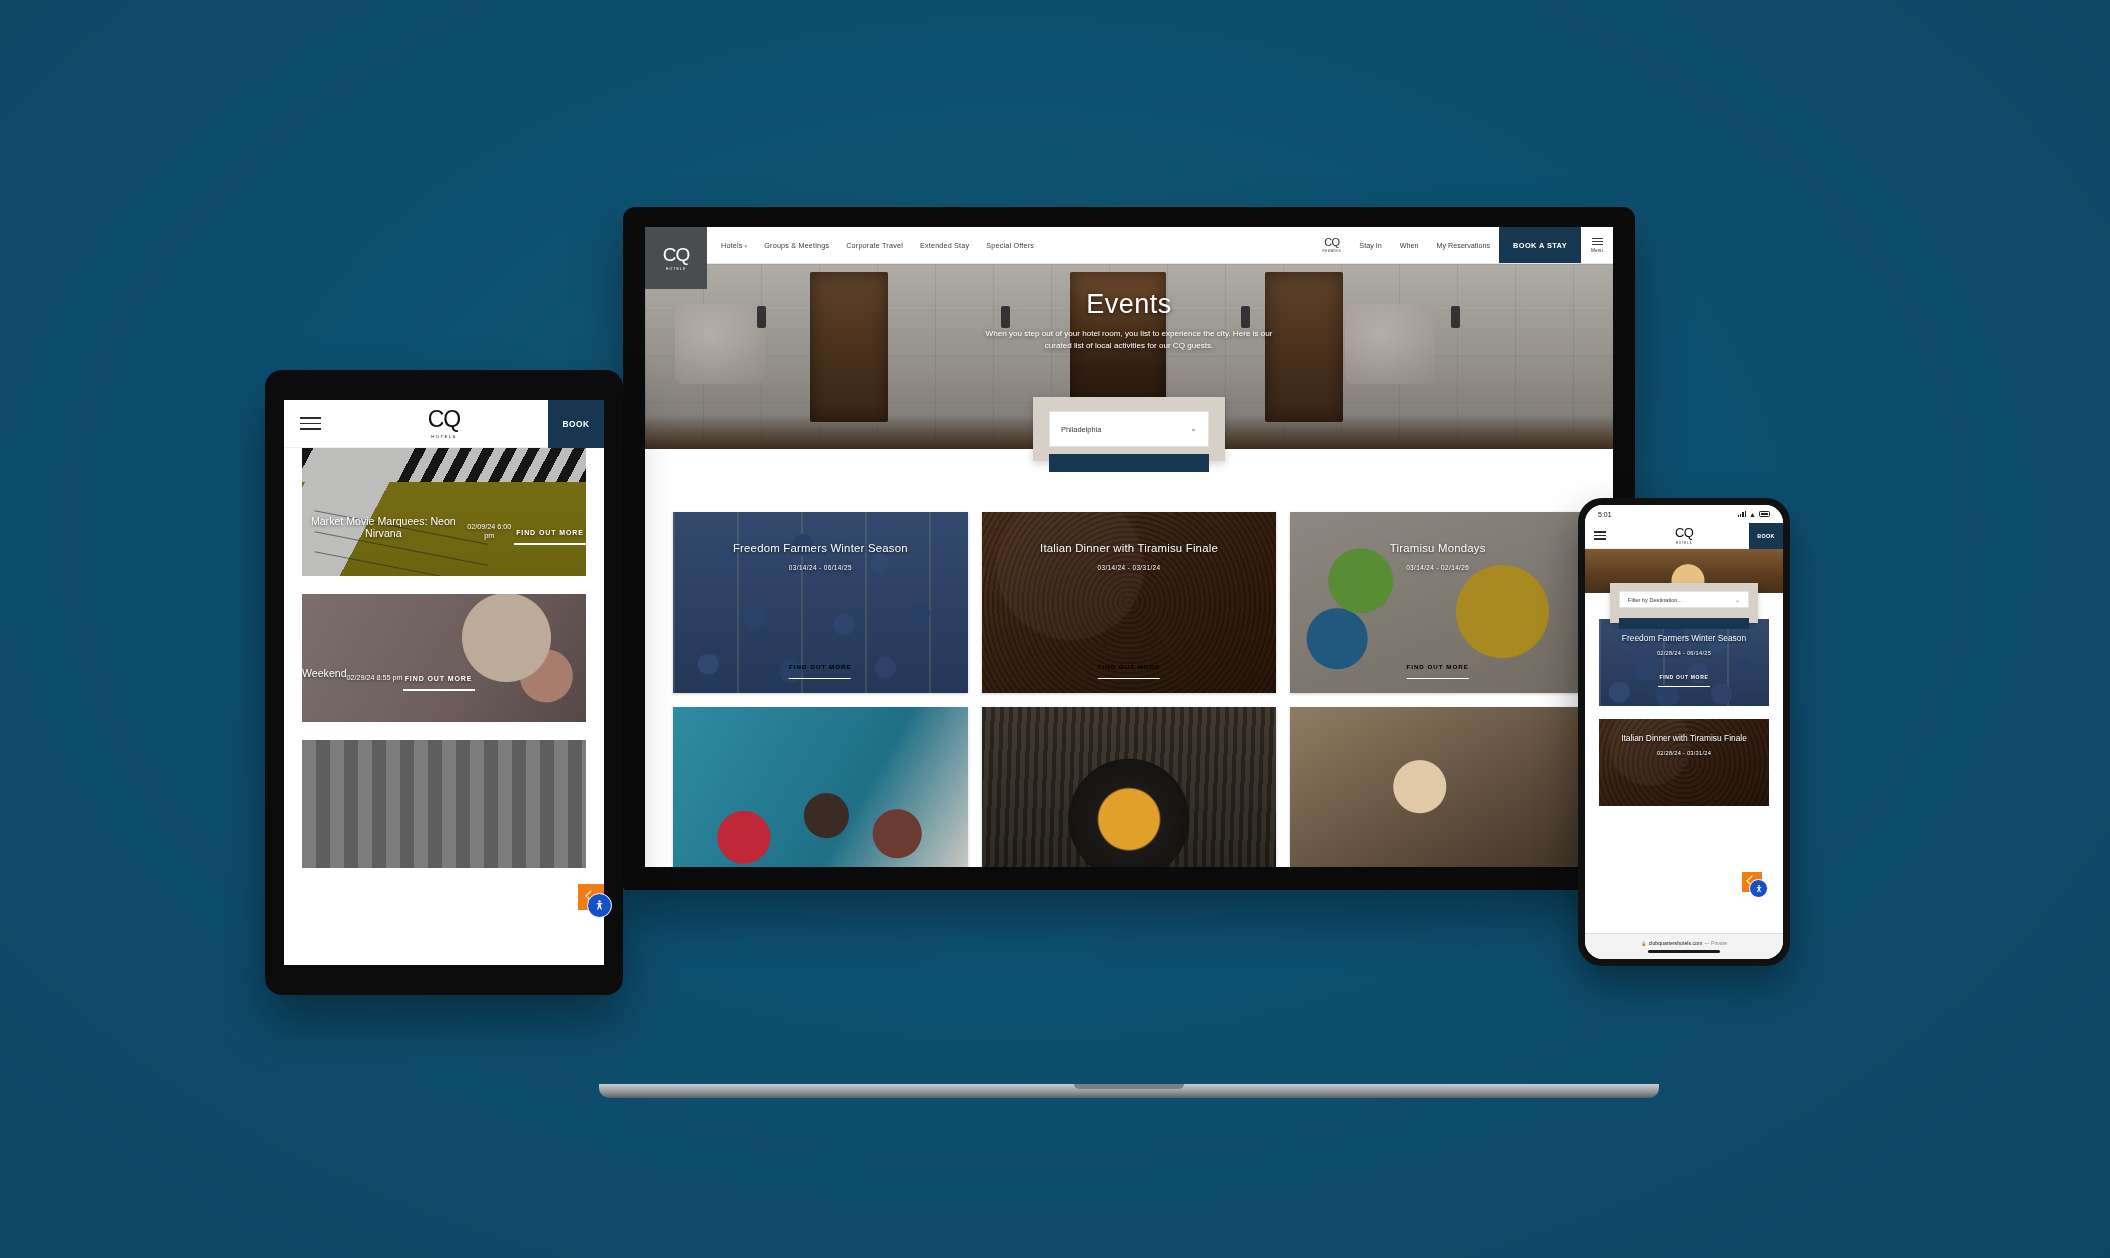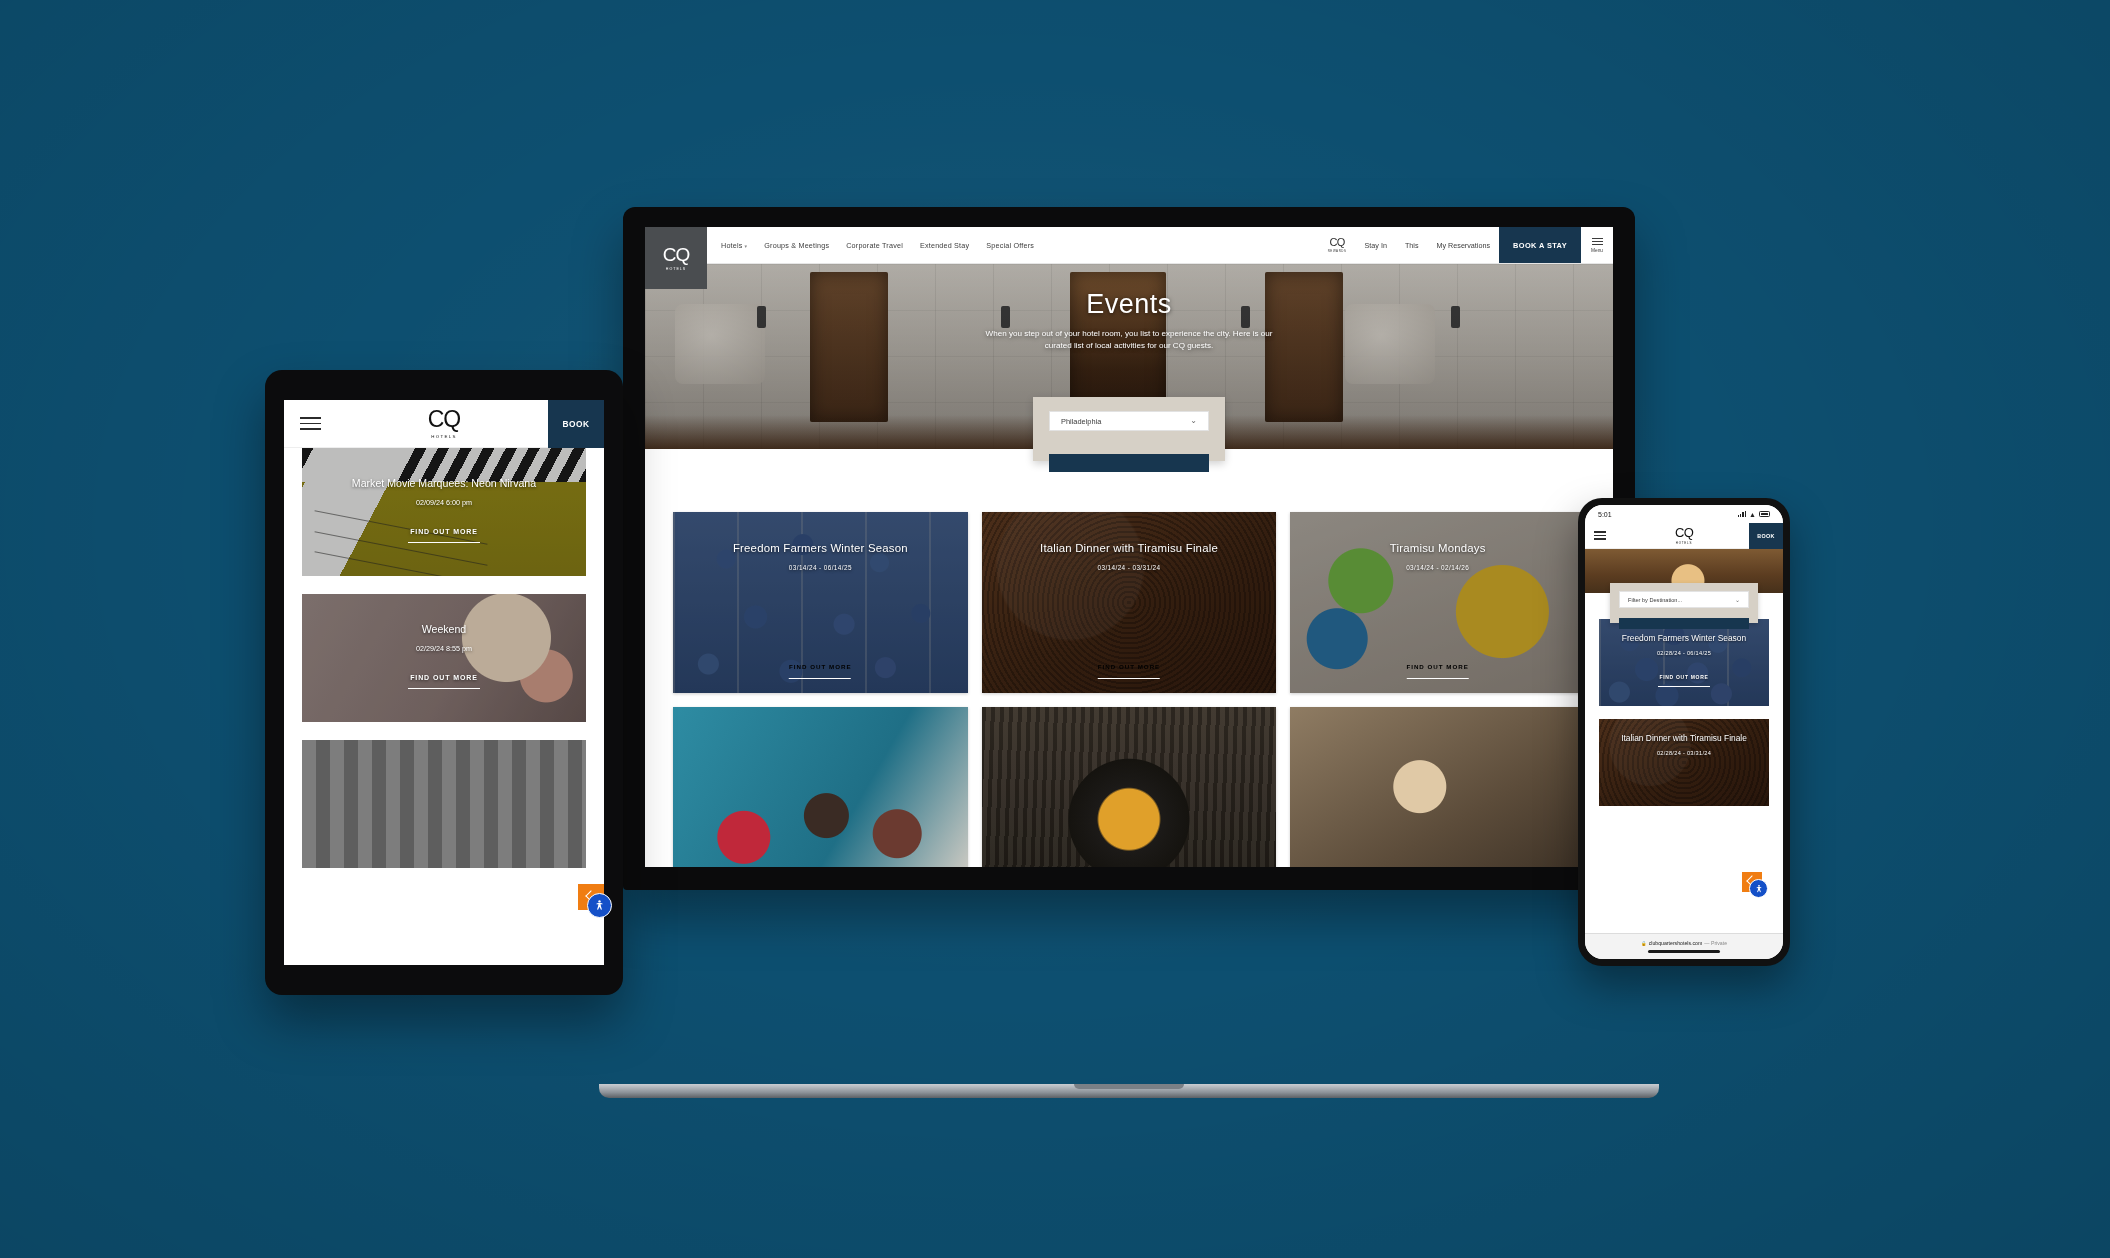--- a/index.html
+++ b/index.html
@@ -153,21 +153,21 @@
   
   .d-filter-card {
     position: absolute; left: 50%; transform: translateX(-50%);
     top: 170px; width: 192px; height: 64px;
     background: #d6d0c6;
     z-index: 5;
     box-shadow: 0 3px 8px rgba(0,0,0,.18);
   }
   .d-select {
     position: absolute; left: 16px; top: 14px;
-    width: 160px; height: 20px; background: #fff;
+    width: 160px; height: 36px; background: #fff;
     display: flex; align-items: center; justify-content: space-between;
     padding: 0 11px; border: 1px solid #e2e2e2;
   }
   .d-select-val { font-size: 7.4px; color: #3a3a3a; }
   .d-select-chev { font-size: 8px; color: #6b6b6b; line-height: 1; }
   .d-filter-btn {
     position: absolute; left: 16px; top: 57px;
     width: 160px; height: 18px; background: #17364f;
   }
 
@@ -276,21 +276,21 @@
   }
   .t-heading {
     padding: 19px 0 16px; text-align: center;
     font-size: 17.5px; color: #1d1d1d; font-weight: 400;
   }
   .t-cards { padding: 0 18px; display: flex; flex-direction: column; gap: 18px; }
   .t-card { position: relative; height: 128px; overflow: hidden; }
   .t-card-overlay { position: absolute; inset: 0; background: rgba(0,0,0,.22); }
   .t-card-inner {
     position: absolute; inset: 0; color: #fff; text-align: center;
-    display: flex; flex-direction: column; align-items: center;
+    display: flex; flex-direction: row; align-items: center;
     padding-top: 29px; text-shadow: 0 1px 3px rgba(0,0,0,.6);
   }
   .t-card-title { font-size: 10.6px; }
   .t-card-date { margin-top: 9px; font-size: 7.2px; }
   .t-card-cta { margin-top: 13px; text-align: center; }
   .t-card-cta span { font-size: 7px; font-weight: 700; letter-spacing: .9px; }
   .t-card-cta .rule { margin-top: 4px; width: 72px; height: 1.4px; background: #fff; }
 
   .ph-clapper {
     position: absolute; inset: 0;
@@ -439,21 +439,21 @@
           <a href="#">Corporate Travel</a>
           <a href="#">Extended Stay</a>
           <a href="#">Special Offers</a>
         </div>
         <div class="d-nav-right">
           <div class="d-rewards">
             <div class="d-rewards-cq">CQ</div>
             <div class="d-rewards-sub">REWARDS</div>
           </div>
           <a href="#" class="d-link">Stay In</a>
-          <a href="#" class="d-link">This</a>
+          <a href="#" class="d-link">When</a>
           <a href="#" class="d-link">My Reservations</a>
           <div class="d-book">BOOK A STAY</div>
           <div class="d-menu">
             <div class="d-burger">
                 <span></span>
                 <span></span>
                 <span></span>
               </div>
             <div class="d-menu-label">Menu</div>
           </div>

